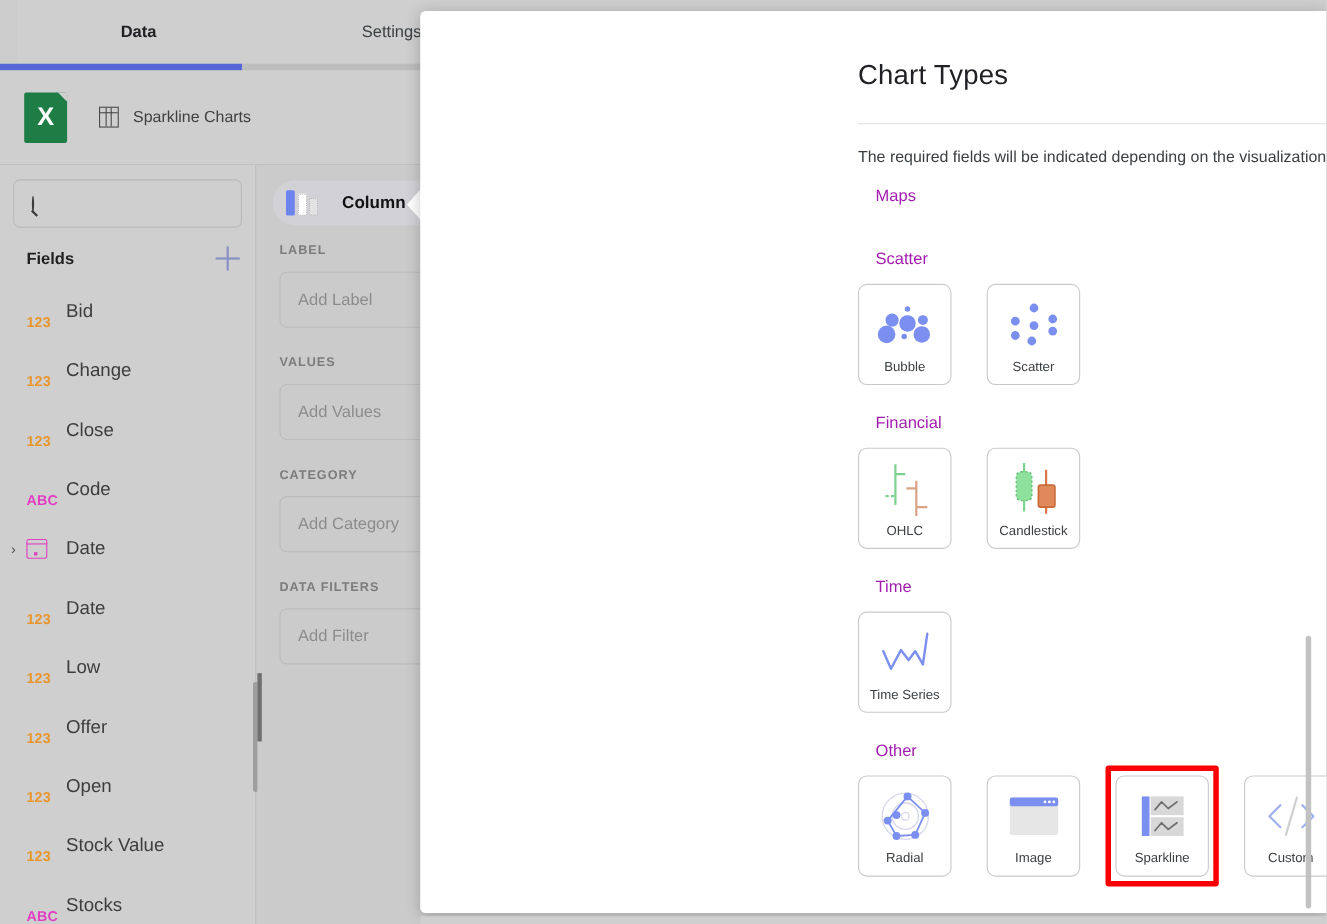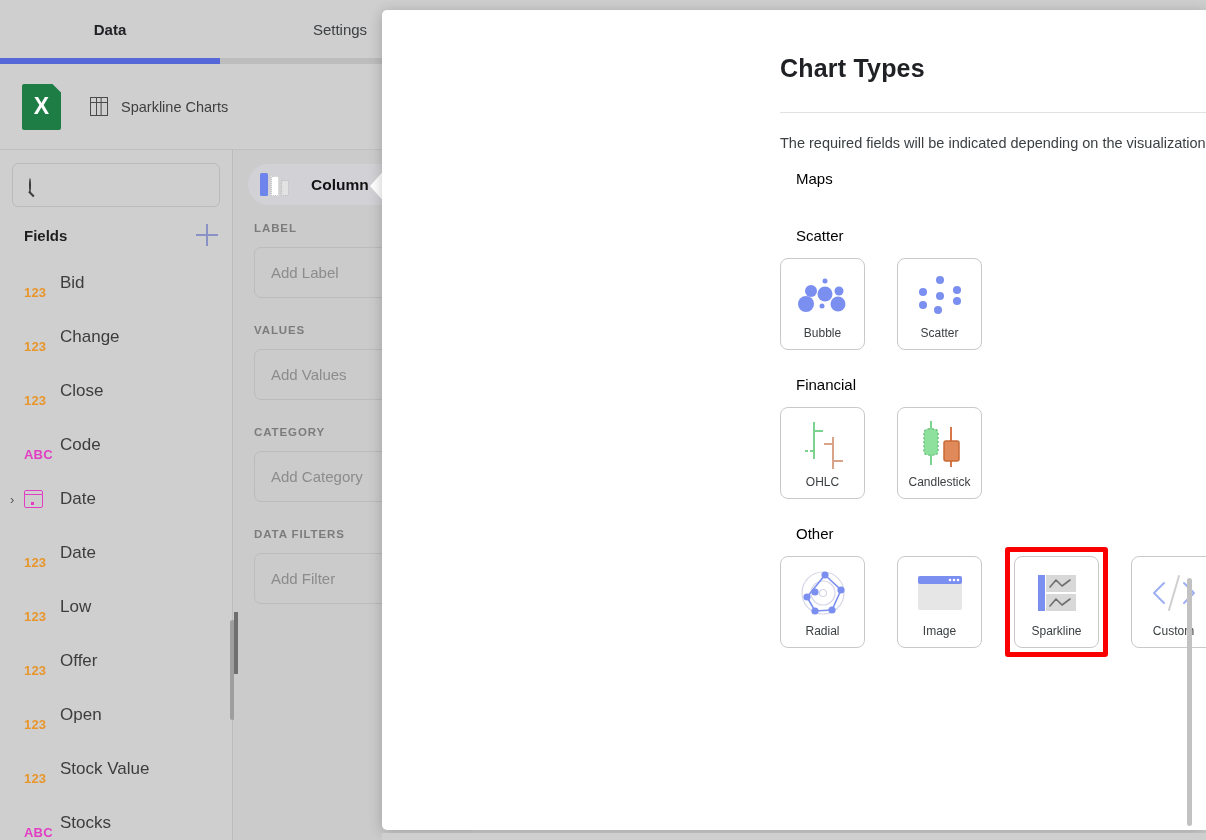--- a/index.html
+++ b/index.html
@@ -7,21 +7,21 @@
   body {
     font-family: "Liberation Sans", sans-serif;
     background:#cfcfcf;
     position:relative;
     -webkit-font-smoothing:antialiased;
   }
 
   
   #app-shell{ position:absolute; inset:0; background:#cccccc; }
 
-  .tabbar{ position:absolute; left:0; top:0; width:472px; height:58px; background:#cfcfcf; }
+  .tabbar{ position:absolute; left:16px; top:0; width:472px; height:58px; background:#cfcfcf; }
   .tab{ position:absolute; top:0; height:58px; display:flex; align-items:center; justify-content:center;
         font-size:15px; color:#202124; }
   .tab.active{ left:0; width:220px; font-weight:bold; }
   .tab.inactive{ left:220px; width:240px; color:#3c4043; }
   .tab-underline-track{ position:absolute; left:0; top:58px; width:472px; height:6px; background:#bdbdbd; }
   .tab-underline{ position:absolute; left:0; top:0; width:220px; height:6px; background:#5668d8; }
 
   .sourcebar{ position:absolute; left:0; top:64px; width:472px; height:86px; background:#cfcfcf;
               display:flex; align-items:center; padding-left:22px; border-bottom:1px solid #c0c0c0;}
   .xls-icon{ width:39px; height:46px; background:#1e7d45; border-radius:2px; position:relative;
@@ -85,27 +85,27 @@
 
   
   #chart-types-dialog{
     position:absolute; left:382px; top:10px; width:824px; height:820px;
     background:#ffffff; border-radius:5px 0 0 5px;
     box-shadow:0 2px 14px rgba(0,0,0,.22);
     overflow:hidden;
   }
   .dlg-pointer{ position:absolute; left:370px; top:168px; width:16px; height:36px; background:#ffffff;
                 clip-path:polygon(100% 0,100% 100%,0 50%); }
-  .dlg-title{ position:absolute; left:398px; top:44px; font-size:25px; font-weight:bold; color:#202124;
+  .dlg-title{ position:absolute; left:398px; top:44px; font-size:25px; font-weight:normal; color:#202124;
               letter-spacing:.2px; }
   .dlg-rule{ position:absolute; left:398px; top:102px; width:792px; height:1px; background:#e2e2e2; }
   .dlg-sub{ position:absolute; left:398px; top:125px; font-size:14.5px; color:#3c4043; }
 
   .dlg-body{ position:absolute; left:398px; top:160px; right:16px; bottom:0; }
-  .group-title{ font-size:15px; color:#000000; margin-left:16px; }
+  .group-title{ font-size:15px; color:#a21caf; margin-left:16px; }
   .card-row{ display:flex; gap:32px; margin-top:14px; }
 
   .card{ width:85px; height:92px; border:1px solid #c9c9c9; border-radius:8px; background:#fff;
          display:flex; flex-direction:column; align-items:center; justify-content:flex-start;
          padding-top:11px; position:relative; }
   .card-art{ height:50px; width:62px; display:flex; align-items:center; justify-content:center;}
   .card-label{ position:absolute; bottom:9px; font-size:12px; color:#3c4043; white-space:nowrap; }
 
   .sel-wrap{ position:relative;text-align:right; }
   .sel-wrap:before{ content:""; position:absolute; left:-9px; top:-9px; right:-9px; bottom:-9px;
@@ -314,20 +314,35 @@
       <line x1="39" y1="8" x2="39" y2="48" stroke="#d9764a" stroke-width="2"></line>
       <rect x="32" y="22" width="15" height="20" rx="2" fill="#e08a5c" stroke="#c96a35" stroke-width="1.5"></rect>
                 </svg>
               </div>
               <div class="card-label">Candlestick</div>
             </div>
           </div>
         </div>
       </div>
       <div style="margin-top: 26px;">
+        <div class="group-title">Time</div>
+        <div class="card-row">
+          <div class="">
+            <div class="card">
+              <div class="card-art">
+                <svg width="56" height="46" viewBox="0 0 56 46">
+      <polyline points="8,22 15,38 24,21 31,30 37,22 44,34 48,6" fill="none" stroke="#7b8ff0" stroke-width="2.2" stroke-linejoin="round" stroke-linecap="round"></polyline>
+                </svg>
+              </div>
+              <div class="card-label">Time Series</div>
+            </div>
+          </div>
+        </div>
+      </div>
+      <div style="margin-top: 26px;">
         <div class="group-title">Other</div>
         <div class="card-row">
           <div class="">
             <div class="card">
               <div class="card-art">
                 <svg width="58" height="50" viewBox="0 0 58 50">
       <circle cx="29" cy="25" r="21" fill="none" stroke="#d6d6e8" stroke-width="1.2"></circle>
       <circle cx="29" cy="25" r="12" fill="none" stroke="#d6d6e8" stroke-width="1.2"></circle>
       <circle cx="29" cy="25" r="3.5" fill="none" stroke="#d6d6e8" stroke-width="1.2"></circle>
       <polygon points="31,7 47,22 38,42 21,43 13,29" fill="none" stroke="#7b8ff0" stroke-width="1.6"></polygon>

